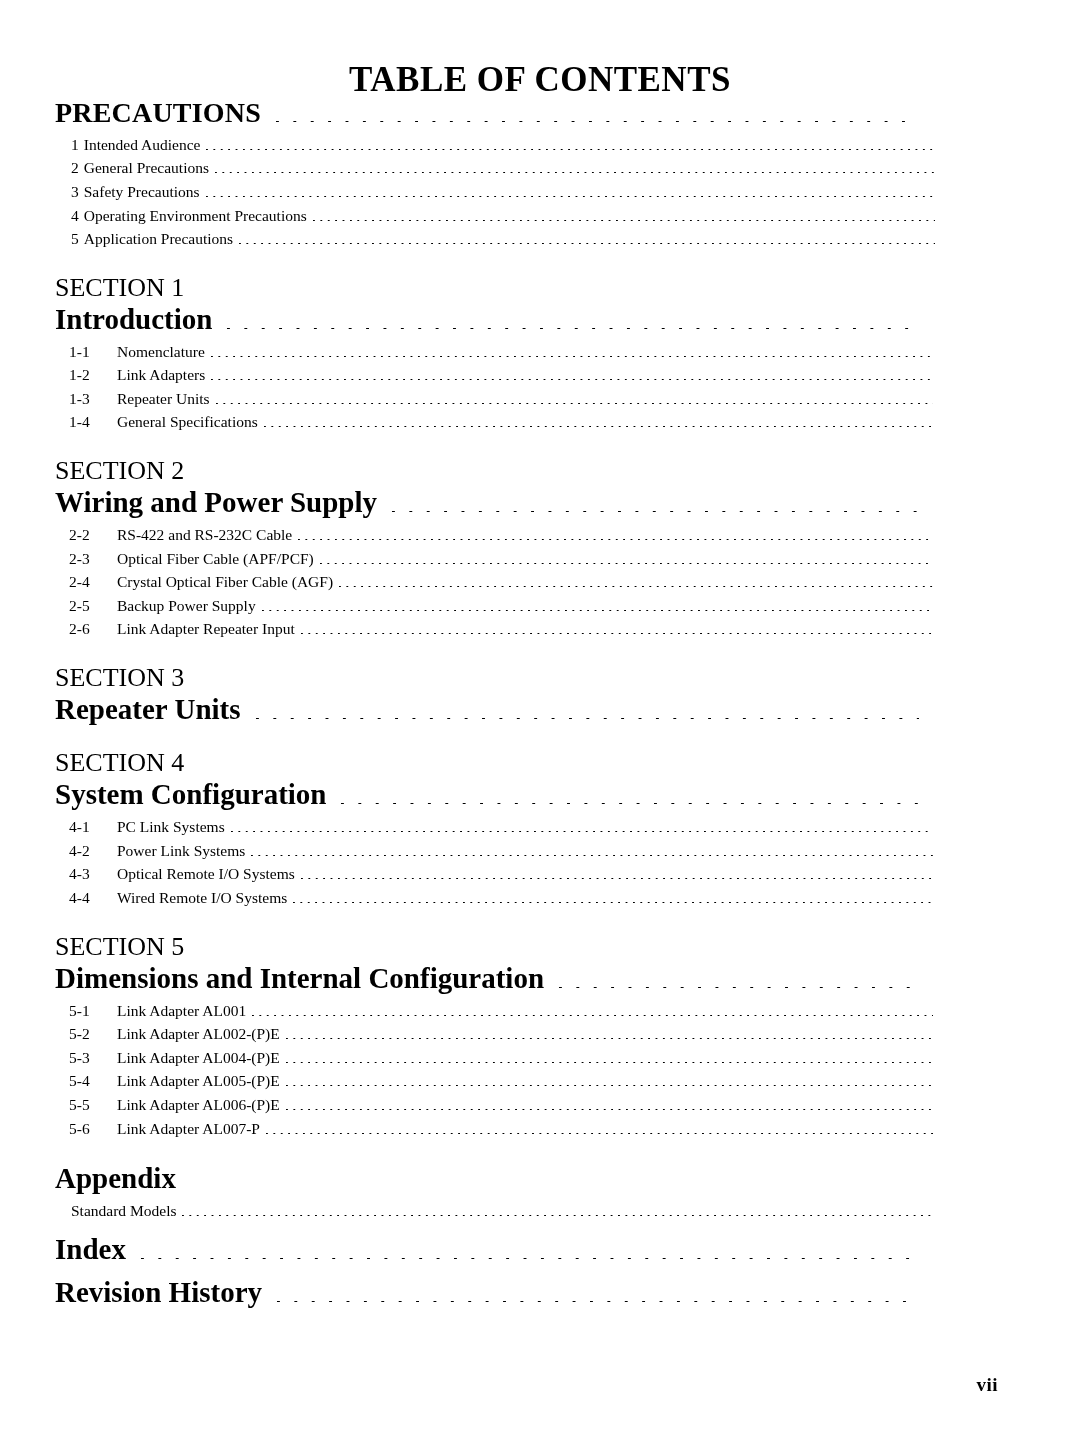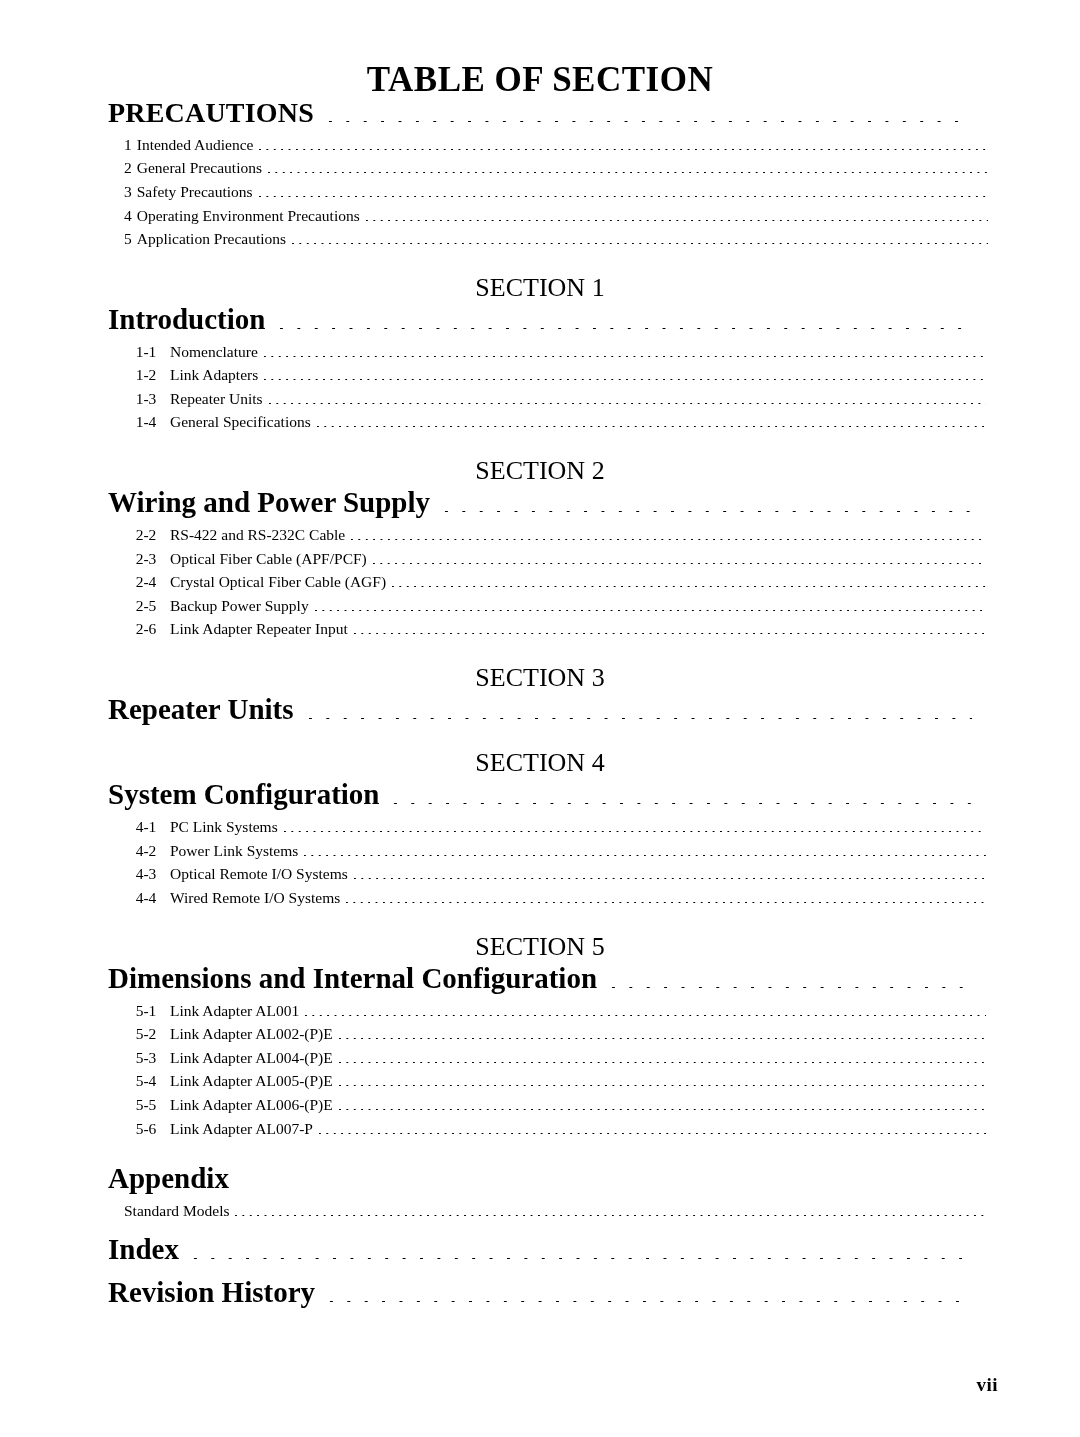--- a/index.html
+++ b/index.html
@@ -30,24 +30,23 @@
     font-weight: bold;
     font-size: 35px;
     letter-spacing: 0.5px;
     padding-top: 62px;
     line-height: 1.0;
     white-space: nowrap;
   }
 
   
   .toc {
-    margin-left: 108px;
+    margin-left: 55px;
     margin-right: 80px;
     width: 864px;
-    text-align: center;
   }
 
   
   .head-row {
     display: flex;
     align-items: baseline;
     width: 100%;
   }
   .head-text {
     font-weight: bold;
@@ -164,21 +163,21 @@
     font-weight: bold;
     font-size: 19px;
     letter-spacing: 0.5px;
   }
 </style>
 </head>
 <body>
 
 <div class="page">
 
-  <div class="doc-title">TABLE OF SECTION</div>
+  <div class="doc-title">TABLE OF CONTENTS</div>
 
   <div class="toc" id="toc-root">
       <div class="head-block">
         <div class="head-row">
           <div class="head-text caps">PRECAUTIONS</div>
           <div class="head-leader"></div>
         </div>
         <div class="sub-list">
           <div class="sub-row inline">
             <span class="sub-num">1</span>

